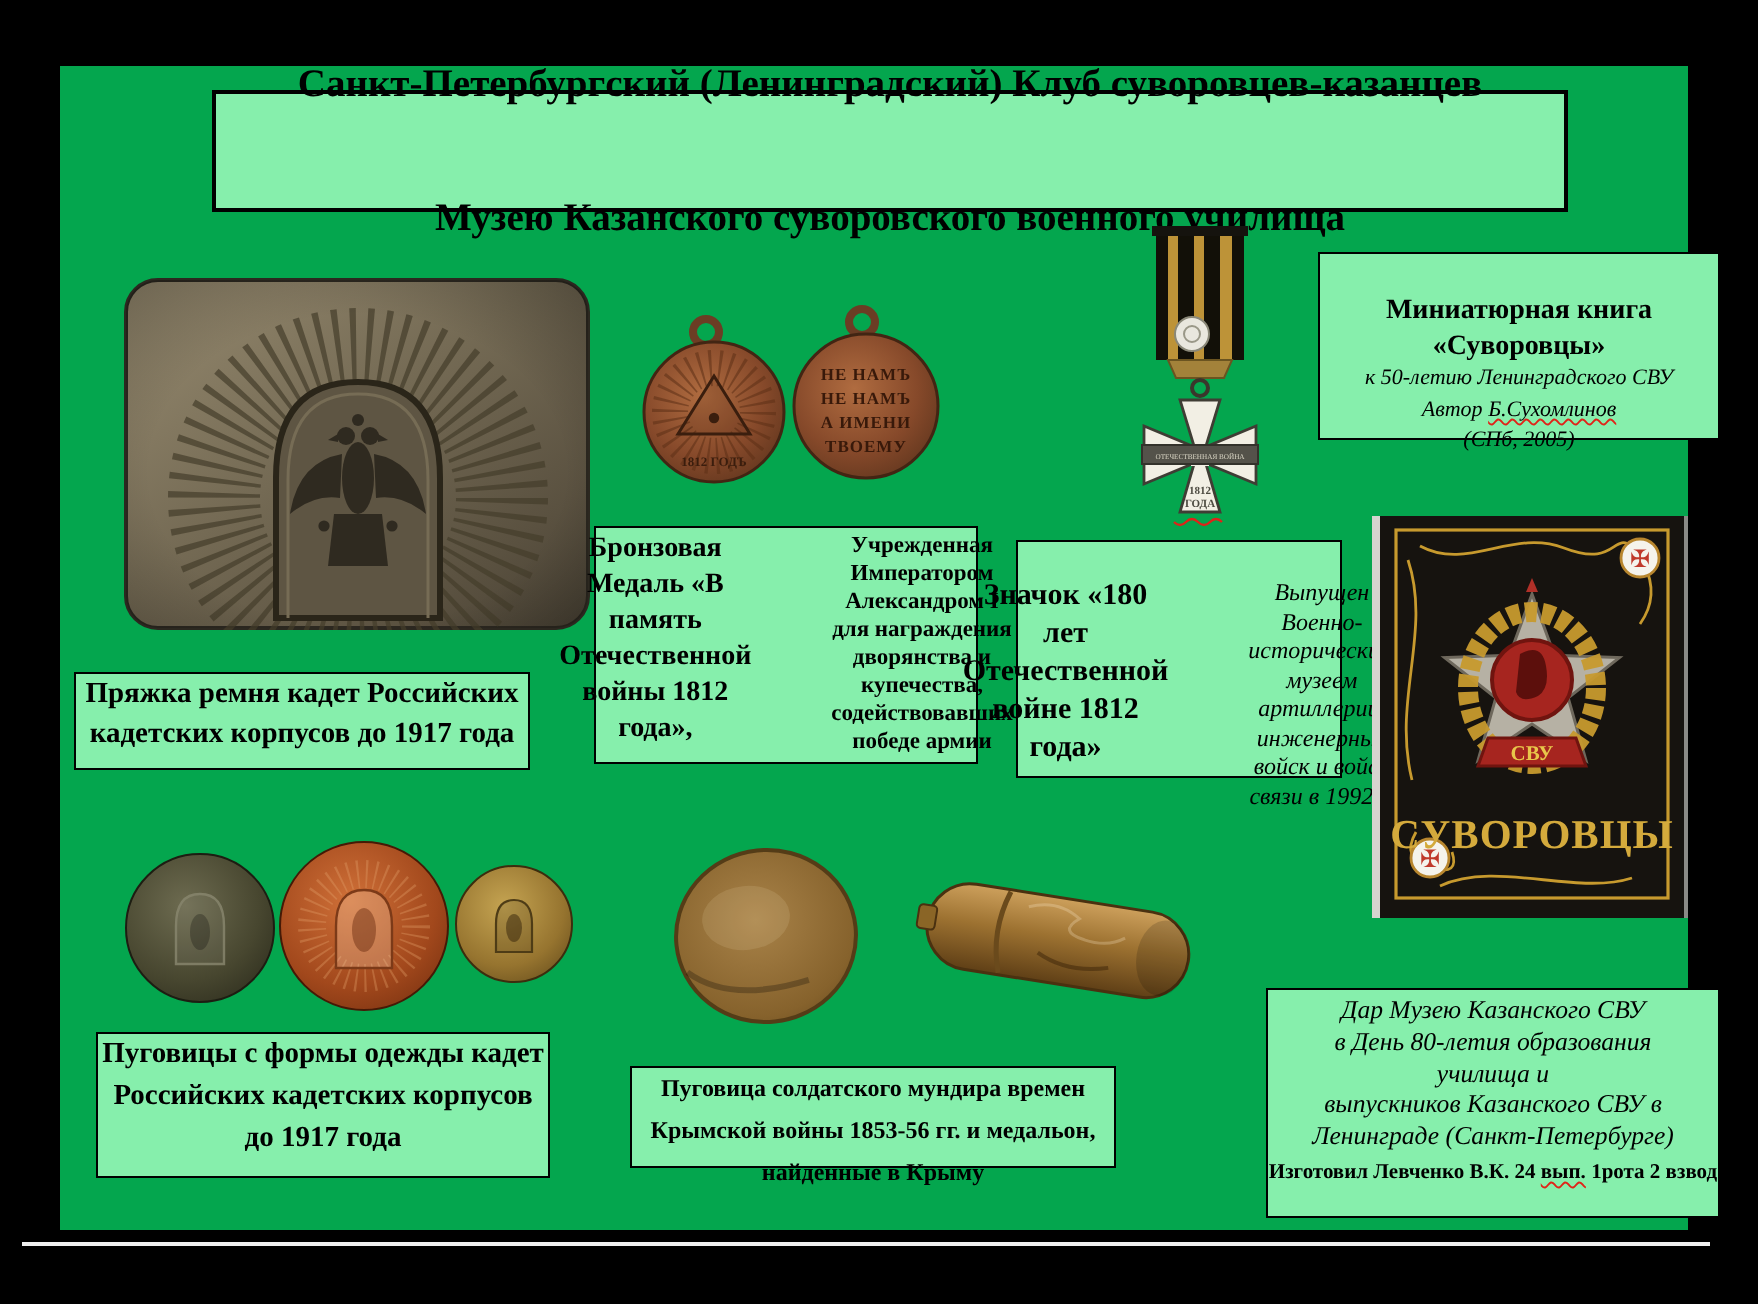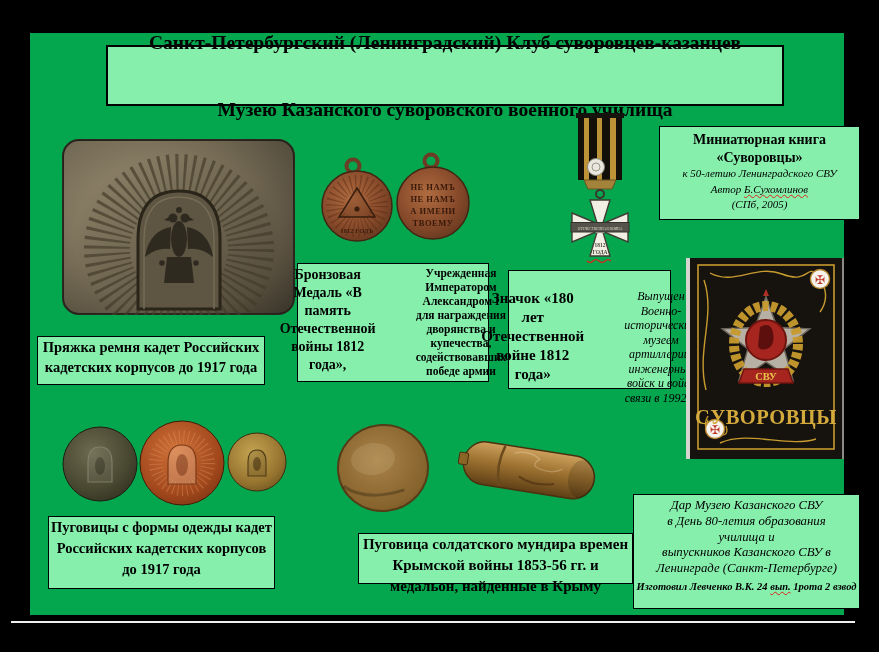--- a/index.html
+++ b/index.html
@@ -15,27 +15,27 @@
   #title-box .tl{font-weight:bold;font-size:19.5px;line-height:27px;}
   .cap{display:flex;flex-direction:row;justify-content:center;font-weight:bold;}
   #cap-buckle{left:37px;top:336px;width:228px;height:49px;font-size:14.5px;line-height:20px;}
   #cap-medal{left:297px;top:263px;width:192px;height:119px;padding:2px 3px;}
   #cap-medal .t{font-size:14px;line-height:18px;font-weight:bold;}
   #cap-medal .s{font-size:11.5px;line-height:14px;font-weight:bold;}
   #cap-badge{left:508px;top:270px;width:163px;height:119px;padding:18px 3px;}
   #cap-badge .t{font-size:15px;line-height:19px;font-weight:bold;}
   #cap-badge .s{font-size:12px;line-height:14.5px;font-style:italic;font-weight:normal;}
   #cap-buttons{left:48px;top:516px;width:227px;height:73px;font-size:14.5px;line-height:21px;}
-  #cap-crimea{left:315px;top:533px;width:275px;height:51px;font-size:15px;line-height:21px;margin-left:43px;}
-  #note-book{left:659px;top:126px;width:201px;height:94px;padding-top:4px;}
+  #cap-crimea{left:315px;top:533px;width:243px;height:51px;font-size:12px;line-height:21px;}
+  #note-book{left:659px;top:126px;width:201px;height:94px;padding-top:20px;}
   #note-book .b{font-weight:bold;font-size:14px;line-height:17.5px;}
   #note-book .i{font-style:italic;font-size:11px;line-height:15.5px;font-family:Liberation Serif, serif;}
   #note-gift{left:633px;top:494px;width:227px;height:115px;padding-top:3px;}
   #note-gift .gl{font-style:italic;font-size:12.8px;line-height:15.8px;}
-  #note-gift .made{font-style:italic;font-weight:bold;font-size:10.5px;margin-top:4px;}
+  #note-gift .made{font-weight:bold;font-size:10.5px;margin-top:4px;}
   .sqred{text-decoration:underline wavy #e02318 1px;text-decoration-skip-ink:none;}
   #book{left:686px;top:258px;width:158px;height:201px;background:#16130f;
         border-left:4px solid #d6d4cf;border-right:2px solid #8a8a86;box-sizing:border-box;}
   svg text{font-family:"Liberation Serif","DejaVu Serif",serif;}
 </style>
 </head>
 <body>
 
 <div id="stage">
   <div class="abs" id="green"></div>

